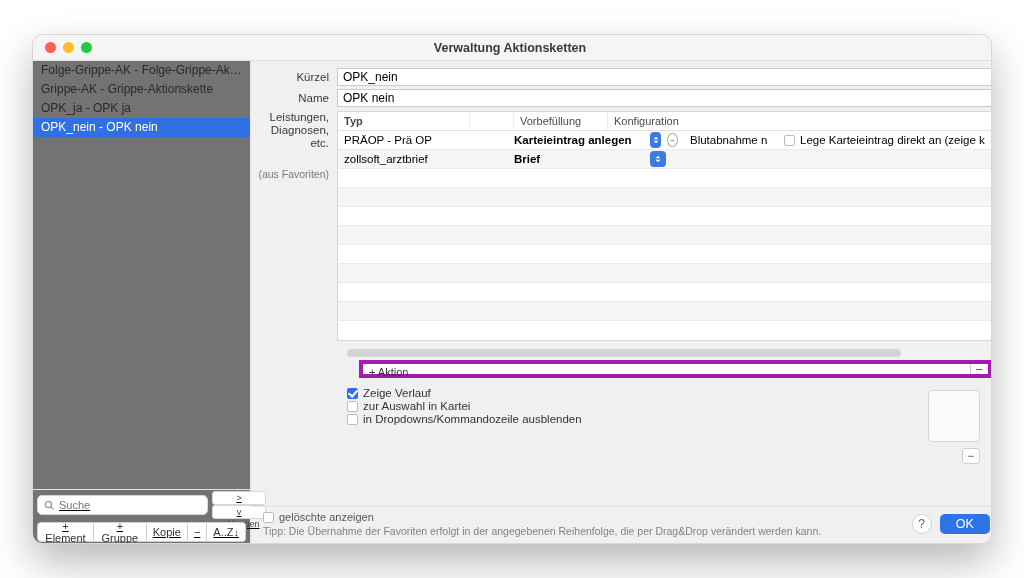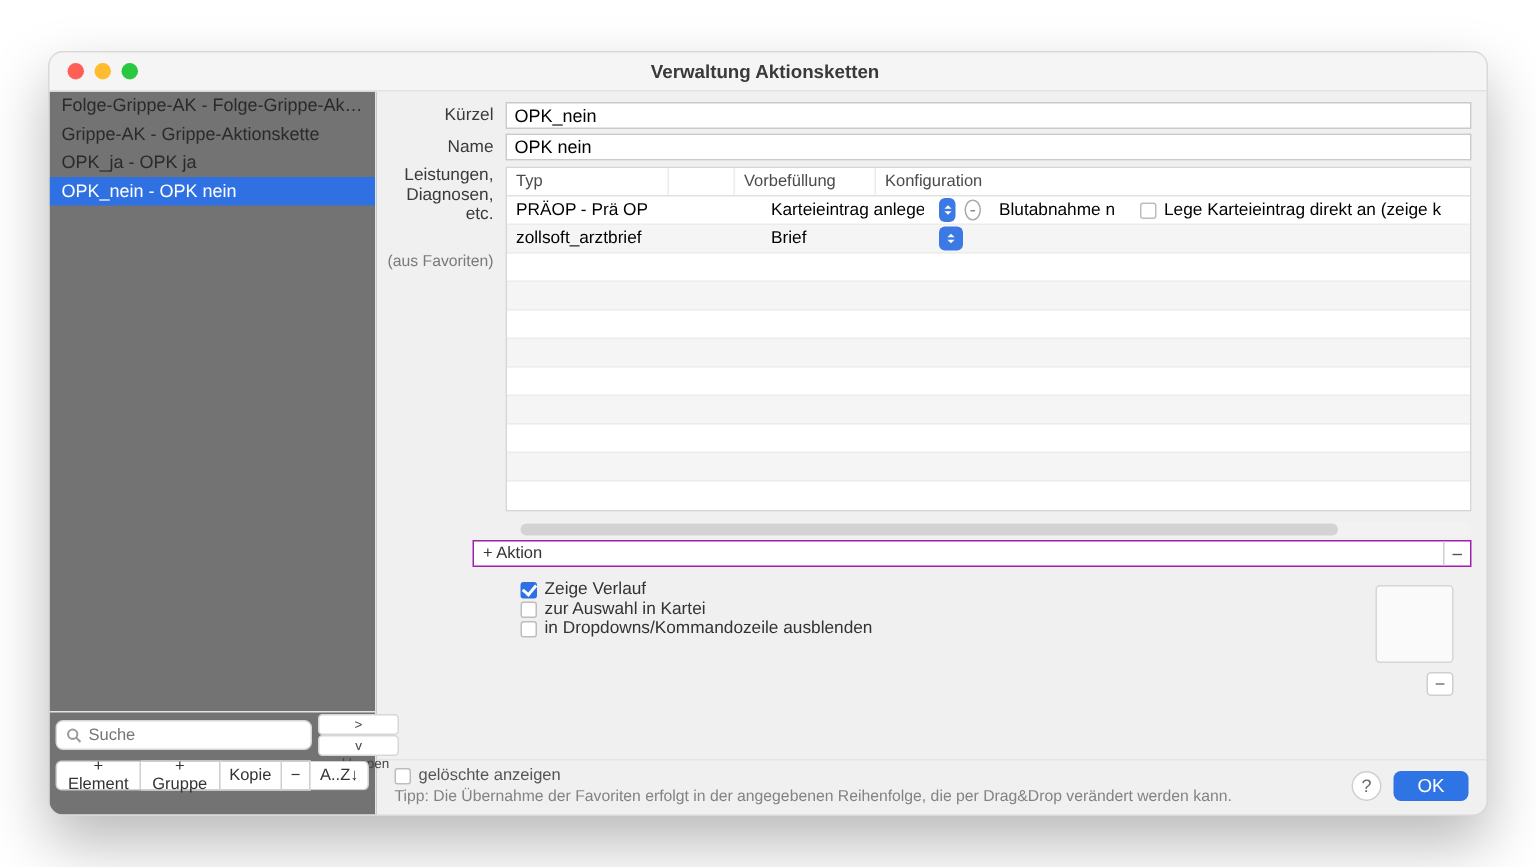--- a/index.html
+++ b/index.html
@@ -45,21 +45,21 @@
   }
   .content { flex:1; display:flex; }
   
   .sidebar {
     width: 218px; background:#737373; border-right:1px solid #e4e4e4;
     display:flex; flex-direction:column;
   }
   .list { flex:1; overflow:auto; border-bottom:1px solid #e4e4e4; }
   .list-item { padding:2px 8px 2px 8px; line-height:15px; white-space:nowrap; overflow:hidden; text-overflow:ellipsis; color:#2a2a2a;}
   .list-item.sel { background:#2f71e3; color:#fff; }
-  .side-controls { padding:1px 4px 16px 4px; }
+  .side-controls { padding:1px 4px 1px 4px;text-decoration:underline; }
   .sc-top { display:flex; align-items:center; gap:4px; }
   .search {
     flex:1; height:20px; border:1px solid #d7d7d7; border-radius:5px;
     display:flex; align-items:center; padding:0 6px; background:#fff; color:#9b9b9b;
   }
   .search svg{width:11px;height:11px;margin-right:4px;fill:none;stroke:#9b9b9b;stroke-width:2;}
   .search input{border:none;outline:none;font-size:11px;flex:1;background:transparent;}
   .expand-col{display:flex;flex-direction:column;gap:0;}
   .mini-btn{font-size:9px;border:1px solid #d7d7d7;border-radius:3px;background:#fff;padding:0 4px;height:14px;line-height:12px;color:#444;}
   .sc-row2{display:flex;gap:0;margin-top:3px;}
@@ -85,39 +85,39 @@
   .trow.alt{background:#f5f5f5;}
   .td{padding:2px 6px;white-space:nowrap;overflow:hidden;display:flex;align-items:center;}
   .combo{display:inline-flex;align-items:center;justify-content:center;width:16px;height:16px;border-radius:4px;background:#3b7ae4;margin-left:4px;}
   .combo svg{width:8px;height:8px;fill:#fff;}
   .minus-circle{width:14px;height:14px;border:1px solid #aaa;border-radius:50%;position:relative;margin-left:6px;}
   .minus-circle:after{content:"";position:absolute;left:3px;right:3px;top:50%;height:1px;background:#888;}
   .cb{width:11px;height:11px;border:1px solid #bdbdbd;border-radius:2px;margin-right:5px;background:#fff;}
   .cb.on{background:#2f71e3;border-color:#2f71e3;position:relative;}
   .cb.on:after{content:"";position:absolute;left:2px;top:-1px;width:4px;height:7px;border:solid #fff;border-width:0 2px 2px 0;transform:rotate(40deg);}
   
-  .addbar{display:flex;height:18px;border:1px solid #a21caf;background:#fff;margin:2px 10px 0 64px;}
+  .addbar{display:flex;height:18px;border:4px solid #a21caf;background:#fff;margin:2px 10px 0 108px;}
   .addbar .lbl{flex:1;padding:2px 6px;font-size:11px;color:#333;}
   .addbar .minusbtn{width:18px;border-left:1px solid #cfcfcf;display:flex;align-items:center;justify-content:center;font-size:13px;color:#555;}
   .checks{margin:8px 10px 0 96px;}
   .chk-row{display:flex;align-items:center;font-size:11.5px;color:#333;margin:1px 0;}
   .preview-box{position:absolute;right:22px;bottom:64px;width:52px;height:52px;border:1px solid #d6d6d6;background:#fafafa;border-radius:3px;}
   .preview-minus{position:absolute;right:22px;bottom:42px;width:18px;height:16px;border:1px solid #cfcfcf;background:#fff;display:flex;align-items:center;justify-content:center;font-size:12px;color:#666;border-radius:3px;}
   .footer{border-top:1px solid #e4e4e4;padding:4px 12px 6px 12px;display:flex;align-items:center;gap:8px;}
   .foot-chk{display:flex;align-items:center;font-size:11px;color:#555;}
   .tip{font-size:10.5px;color:#838383;margin-left:0;margin-top:2px;}
   .footer-right{margin-left:auto;display:flex;align-items:center;gap:8px;}
   .help{width:20px;height:20px;border:1px solid #cfcfcf;border-radius:50%;display:flex;align-items:center;justify-content:center;font-size:12px;color:#666;background:#fff;}
   .okbtn{background:#2f74e5;color:#fff;border:none;border-radius:5px;padding:3px 16px;font-size:12.5px;font-weight:500;}
   .footer-col{display:flex;flex-direction:column;flex:1;}
   .main-inner{position:relative;flex:1;display:flex;flex-direction:column;}
   .hscroll{height:10px;background:#f2f2f2;margin:4px 10px 0 96px;border-radius:5px;position:relative;}
   .hscroll-thumb{position:absolute;left:0;top:1px;height:8px;width:86%;background:#d3d3d3;border-radius:4px;}
   
-  .c-typ{width:108px;} .c-wert{width:170px;} .c-btn{width:44px;} .c-vor{width:94px;} .c-konf{flex:1;}
+  .c-typ{width:132px;font-weight:bold;} .c-wert{width:170px;} .c-btn{width:44px;} .c-vor{width:94px;} .c-konf{flex:1;}
 </style>
 </head>
 <body>
 
 <div class="window">
   <div class="titlebar">
     <div class="traffic">
       <div class="dot r"></div>
       <div class="dot y"></div>
       <div class="dot g"></div>

